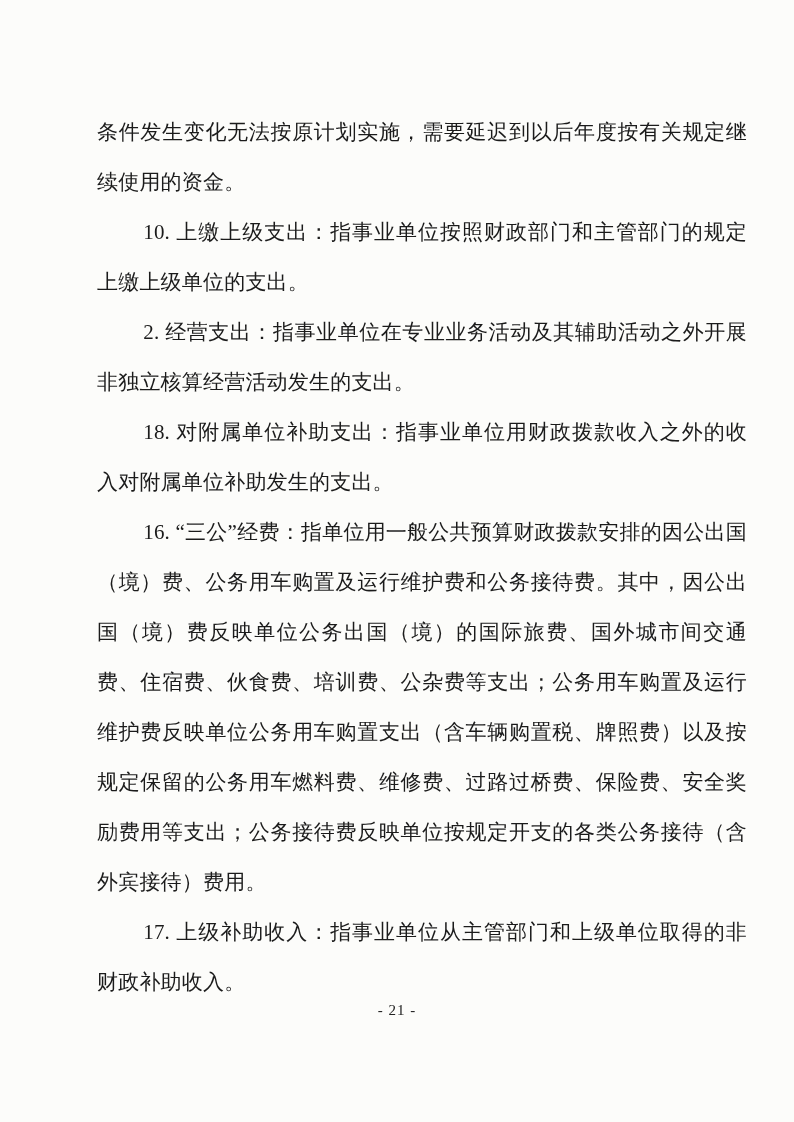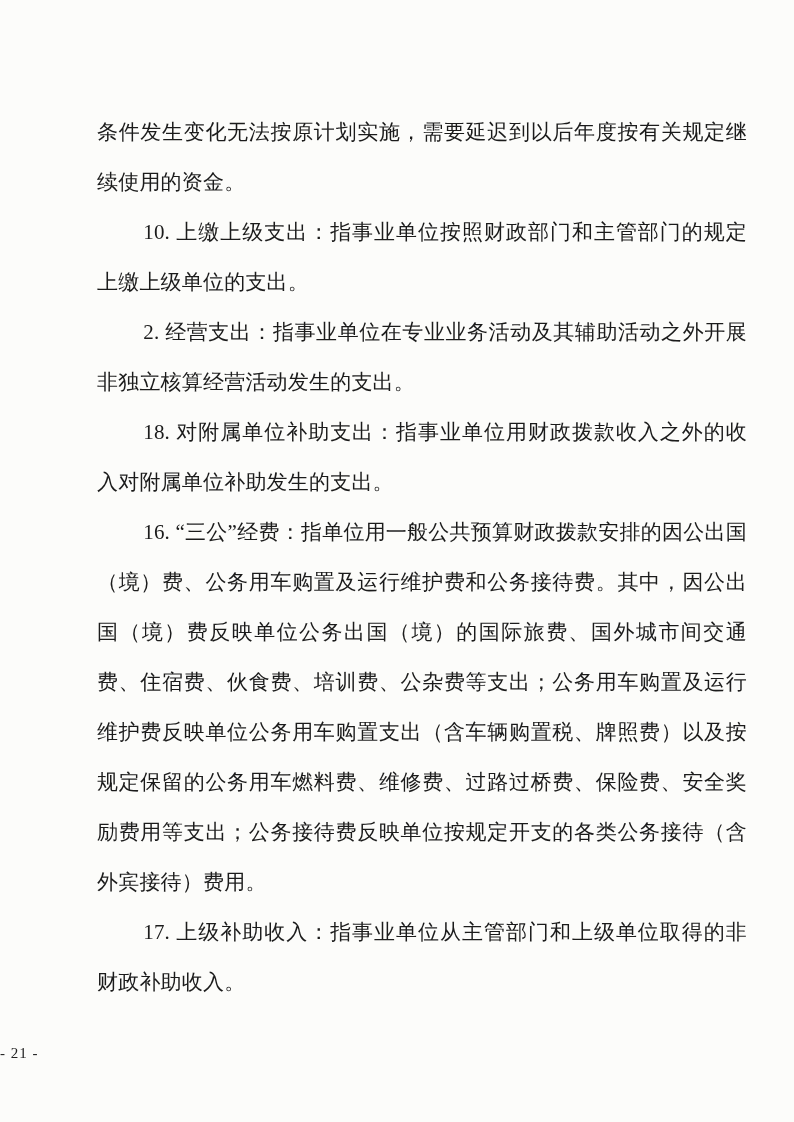--- a/index.html
+++ b/index.html
@@ -34,24 +34,24 @@
     word-break: break-all;
   }
   p.para.indent {
     text-indent: 2.2em;
   }
   .page-number {
     position: absolute;
     top: 1002px;
     left: 0;
     right: 0;
+    text-align: center;
     font-size: 15px;
     letter-spacing: 1px;
     color: #222;
-    margin-top: 43px;
   }
 </style>
 </head>
 <body>
 
 <div class="sheet">
   <div class="text-block">
     <p class="para">条件发生变化无法按原计划实施，需要延迟到以后年度按有关规定继续使用的资金。</p>
     <p class="para indent">10. 上缴上级支出：指事业单位按照财政部门和主管部门的规定上缴上级单位的支出。</p>
     <p class="para indent">2. 经营支出：指事业单位在专业业务活动及其辅助活动之外开展非独立核算经营活动发生的支出。</p>

